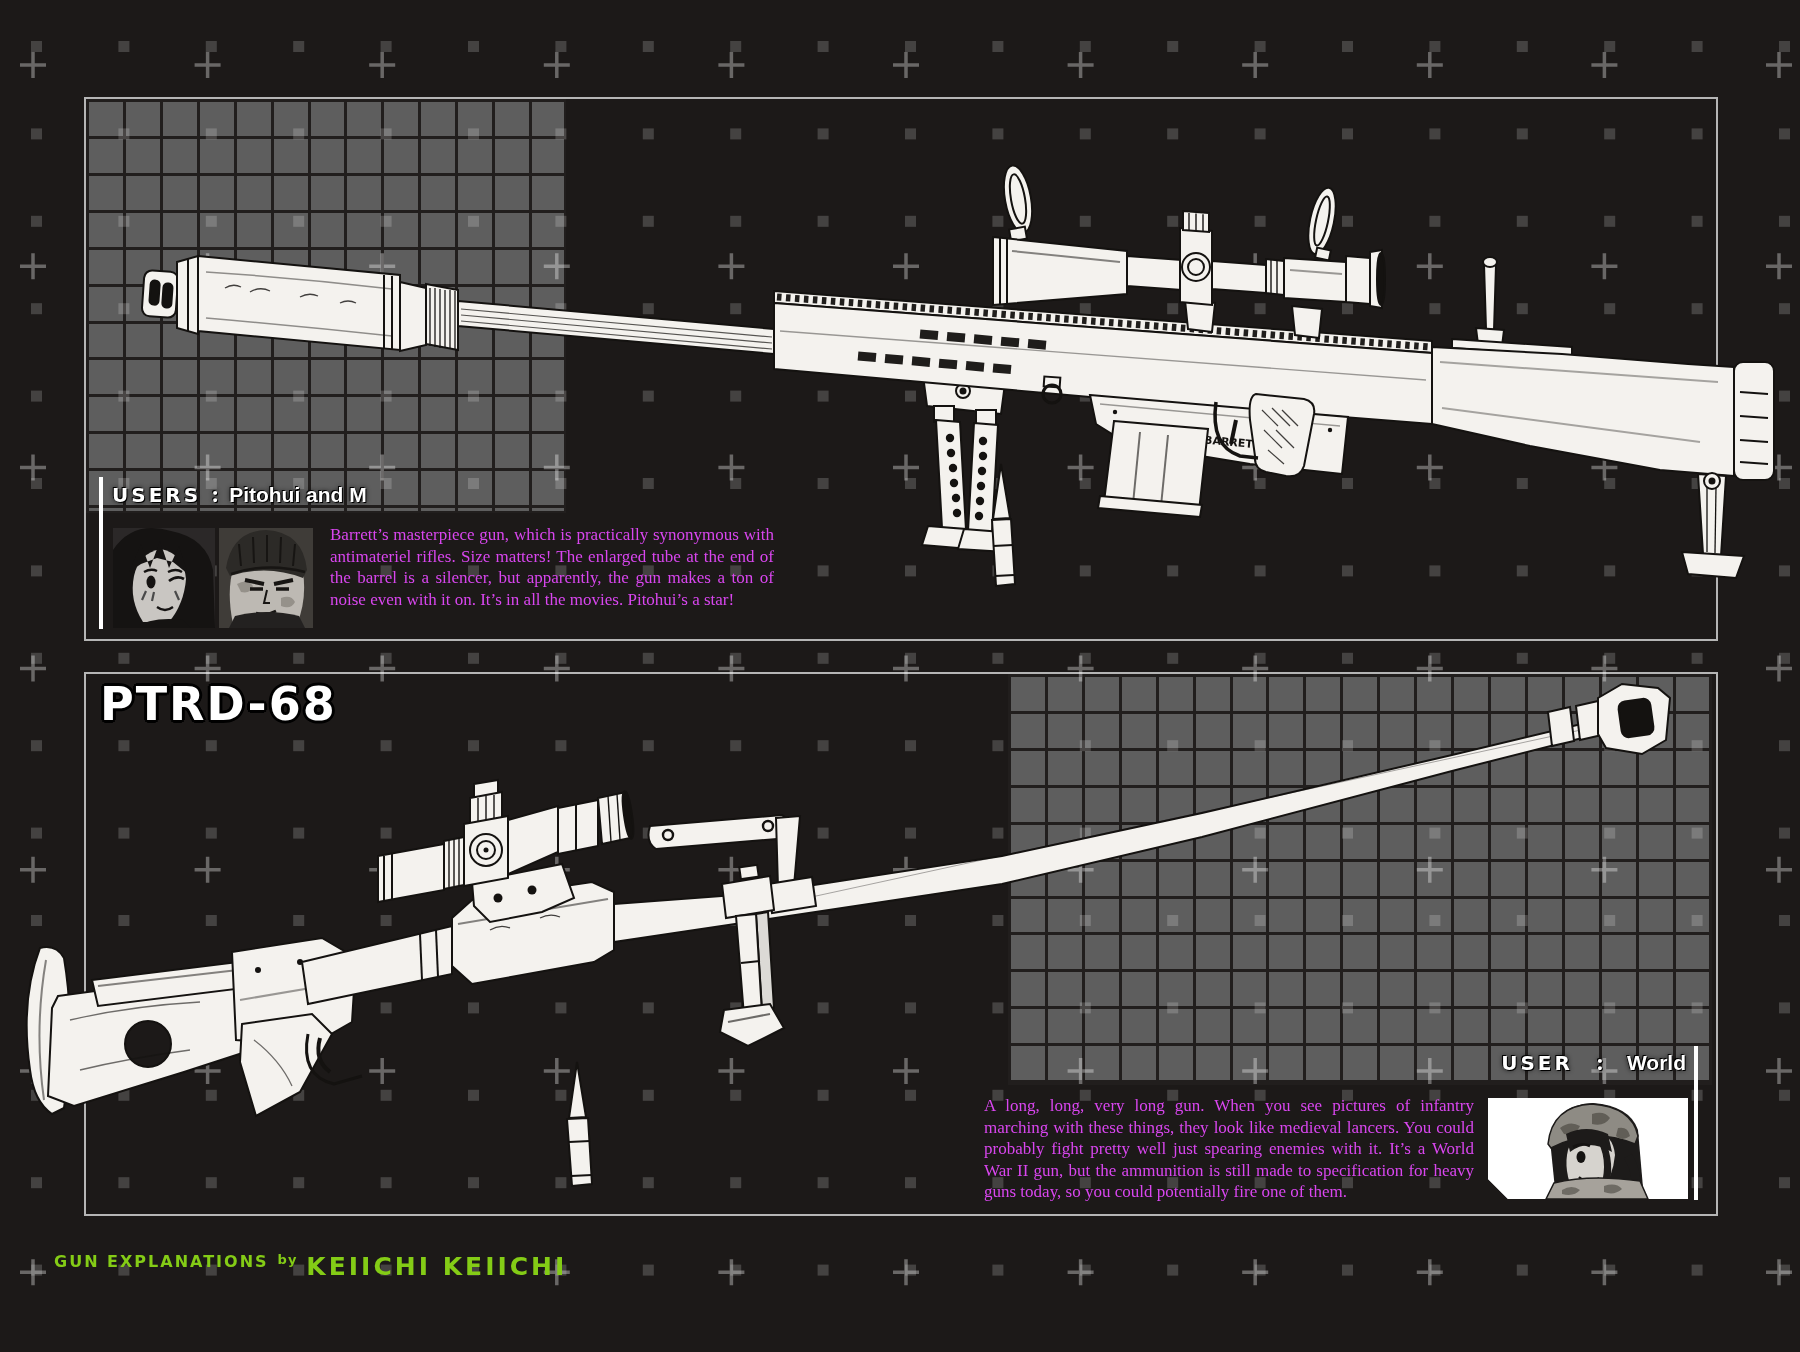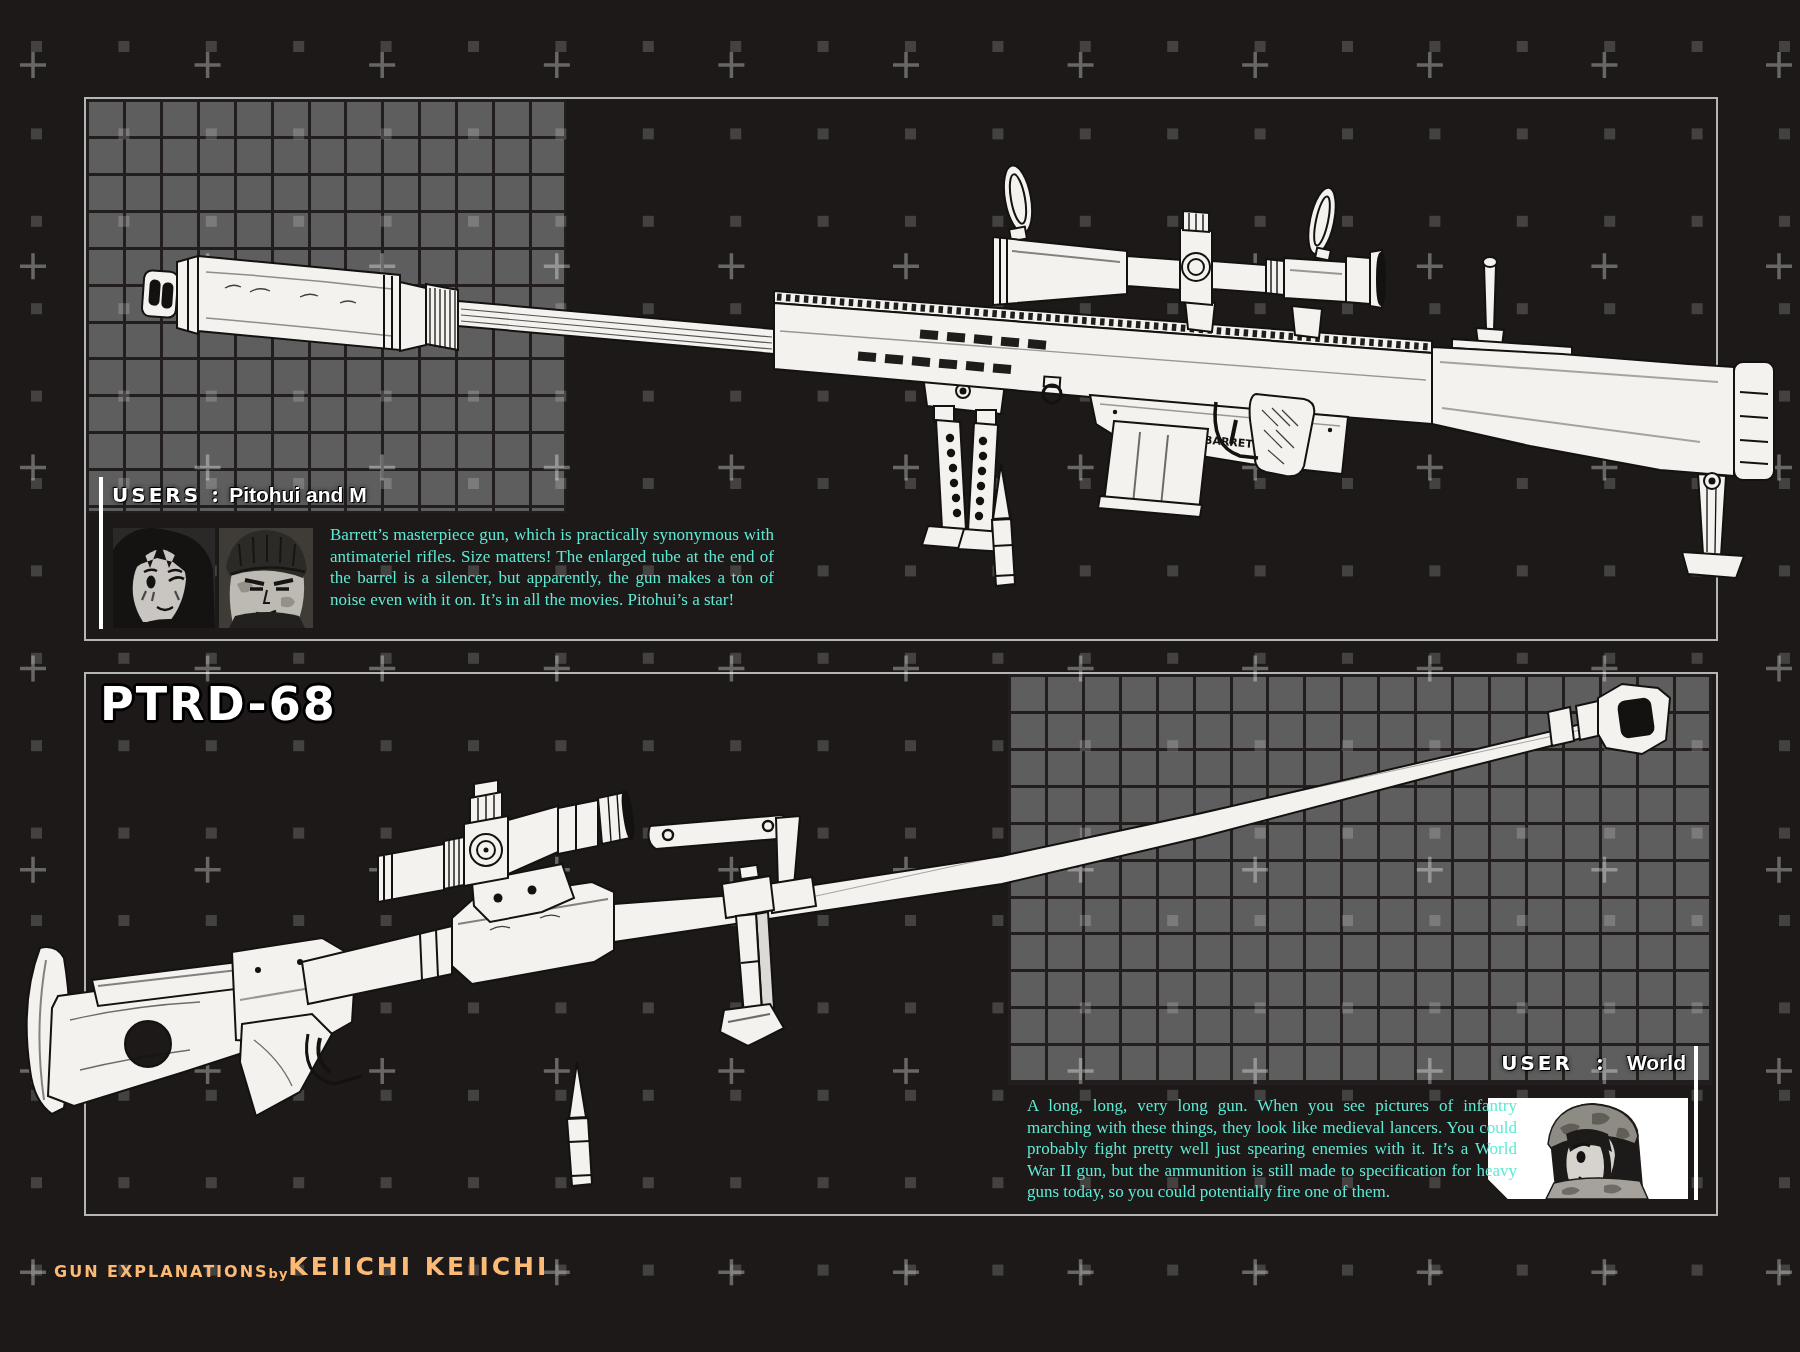--- a/index.html
+++ b/index.html
@@ -31,34 +31,34 @@
     text-shadow:0 0 5px rgba(0,0,0,.95),1px 1px 0 #000,-1px -1px 0 #000;white-space:nowrap;}
   .userbar .stencil{font-family:"DejaVu Sans",sans-serif;font-weight:bold;font-size:20px;letter-spacing:3px;margin-top:9px;}
   .userbar .sep{font-family:"Liberation Serif",serif;font-weight:bold;font-size:24px;}
   .userbar .names{font-family:Liberation Sans, sans-serif;font-weight:bold;font-size:21px;}
   #userbar-1{left:112px;top:474px;}
   #userbar-2{right:114px;top:1042px;gap:23px;}
   .vline{position:absolute;width:4px;background:#fff;}
   #vline-1{left:99px;top:477px;height:152px;}
   #vline-2{left:1694px;top:1046px;height:154px;}
   
-  .desc{position:absolute;color:#5eead4;font-size:17px;line-height:21.6px;
+  .desc{position:absolute;color:#d946ef;font-size:17px;line-height:21.6px;
     text-align:justify;text-align-last:left;}
   #desc-1{left:330px;top:524px;width:444px;}
-  #desc-2{left:984px;top:1095px;width:490px;margin-left:43px;}
+  #desc-2{left:984px;top:1095px;width:490px;}
   
   .portrait{position:absolute;overflow:hidden;}
   #portrait-pitohui{left:113px;top:528px;width:102px;height:100px;}
   #portrait-m{left:219px;top:528px;width:94px;height:100px;}
   #portrait-tohma{left:1488px;top:1098px;width:200px;height:101px;background:#fff;
     clip-path:polygon(0 0,100% 0,100% 100%,20px 100%,0 calc(100% - 20px));}
   .portrait svg{display:block;}
   
-  #footer{position:absolute;left:54px;top:1252px;display:flex;align-items:flex-end;gap:0;
-    color:#fdba74;font-family:"DejaVu Sans",sans-serif;font-weight:bold;white-space:nowrap;}
+  #footer{position:absolute;left:54px;top:1252px;display:flex;align-items:flex-start;gap:9px;
+    color:#84cc16;font-family:"DejaVu Sans",sans-serif;font-weight:bold;white-space:nowrap;}
   #footer .small{font-size:16px;letter-spacing:2px;}
   #footer .by{font-size:13px;letter-spacing:1px;}
   #footer .big{font-size:25px;letter-spacing:3px;}
 </style>
 </head>
 <body>
 
 <div id="page">
 
   <div class="panel" id="panel-1"></div>

